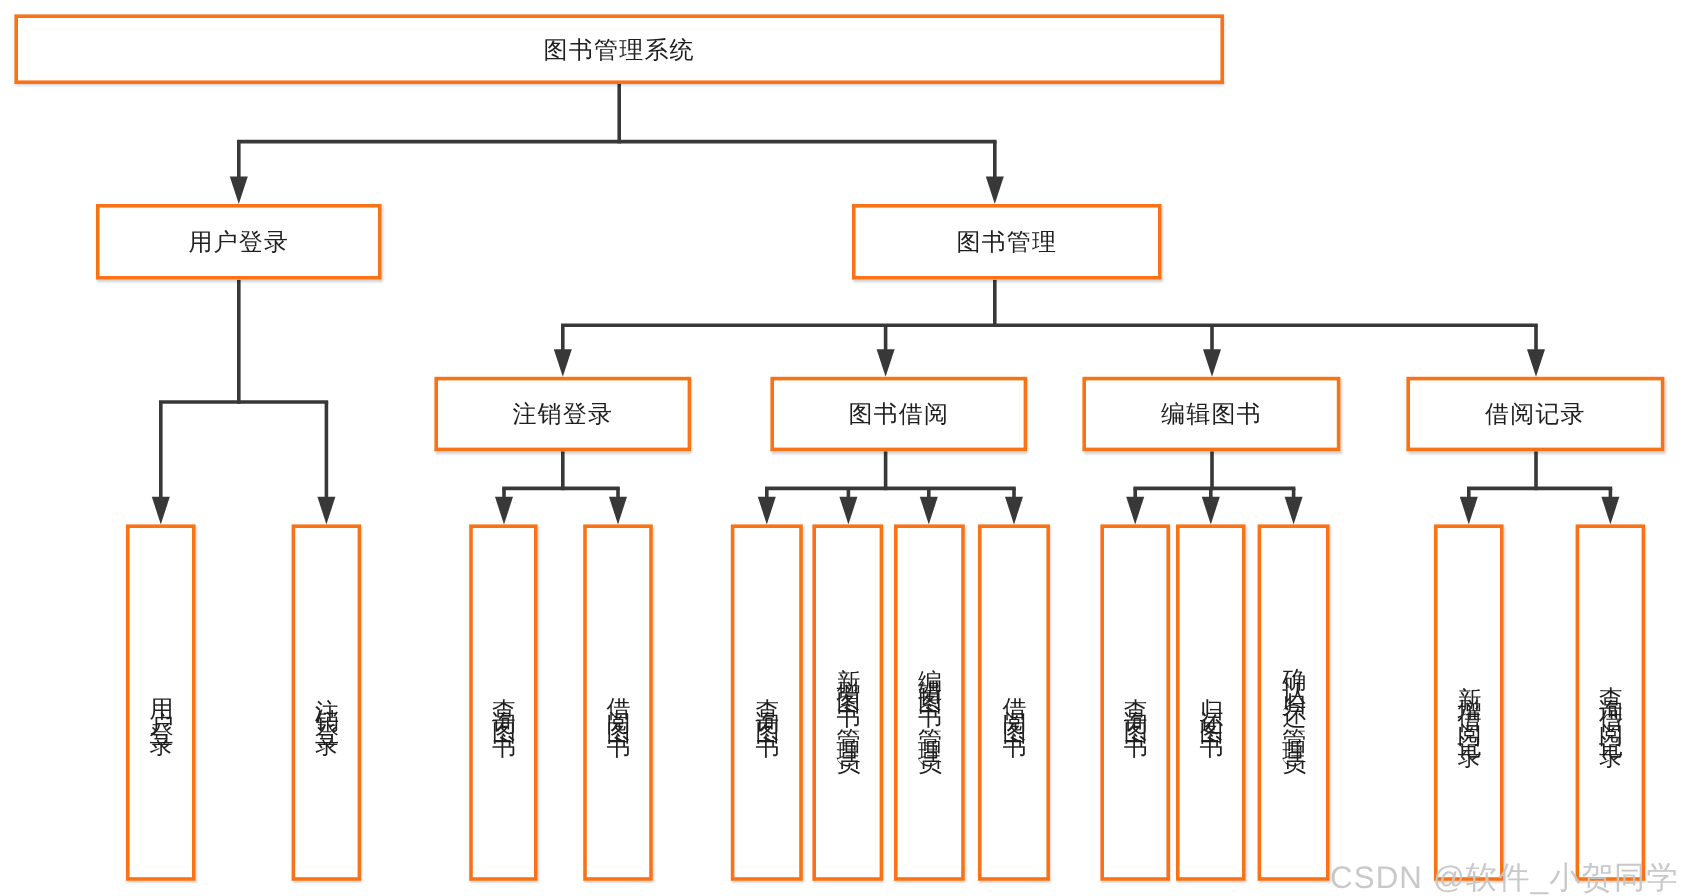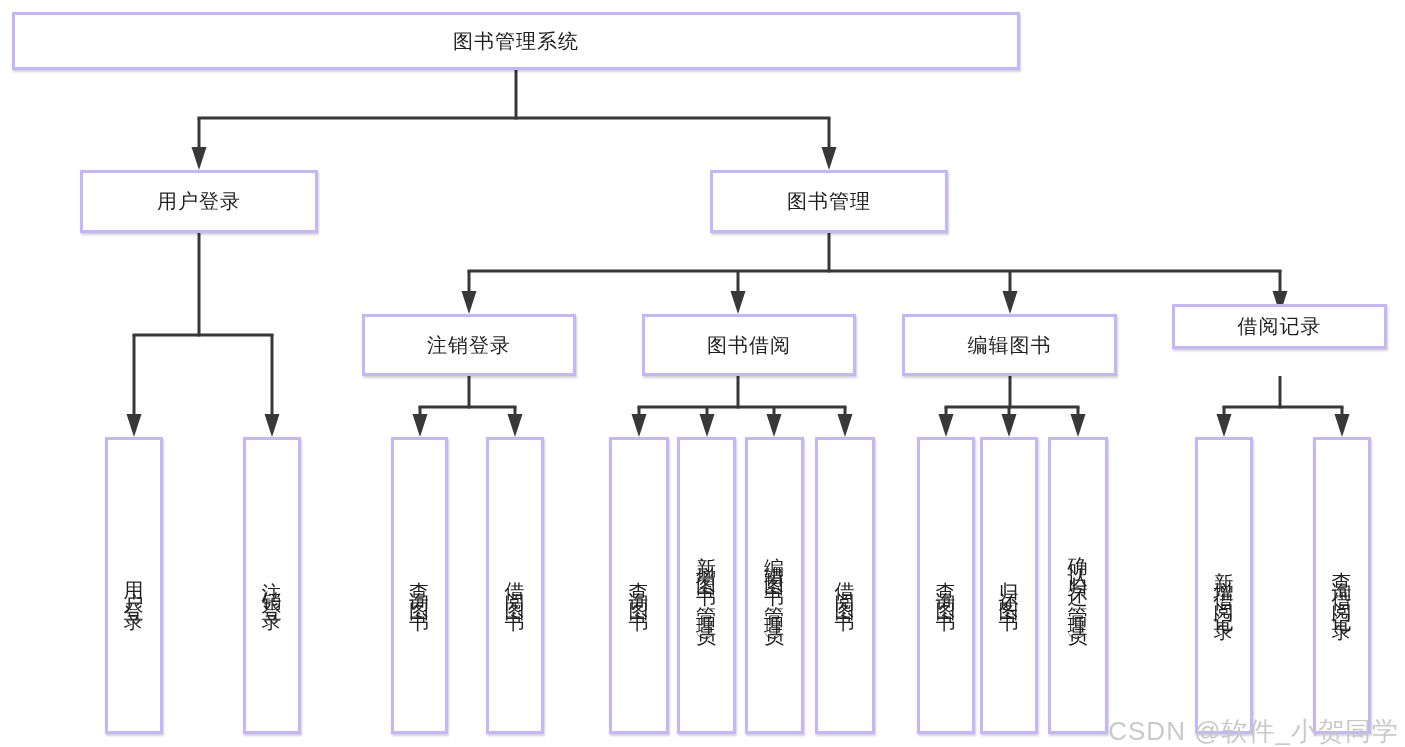--- a/index.html
+++ b/index.html
@@ -8,21 +8,21 @@
     width:1405px;height:747px;
     background:#ffffff;
     font-family:"Liberation Sans","DejaVu Sans",sans-serif;
     overflow:hidden;
   }
   #wires{position:absolute;left:0;top:0;z-index:1;}
   .node{
     position:absolute;
     box-sizing:border-box;
     background:#ffffff;
-    border:3px solid #c4b5fd;
+    border:3px solid #f97316;
     box-shadow:1px 2px 2px rgba(0,0,0,0.18);
     display:flex;align-items:center;justify-content:center;
     color:#1f1f1f;
     z-index:2;
   }
   .hbox{font-size:20px;letter-spacing:1px;}
   .vbox{z-index:2;}
   .vbox .vtext{
     writing-mode:vertical-rl;
     text-orientation:mixed;
@@ -108,34 +108,34 @@
     <polygon points="1334.5,414 1349.5,414 1342,437" stroke="none"></polygon>
   </svg>
 
   <div class="node hbox" style="left:12px;top:12px;width:1008px;height:58px;">
     <span>图书管理系统</span>
   </div>
 
   <div class="node hbox" style="left:80px;top:170px;width:238px;height:63px;">
     <span>用户登录</span>
   </div>
-  <div class="node hbox" style="left:710px;top:170px;width:238px;height:63px;">
+  <div class="node hbox" style="left:710px;top:170px;width:258px;height:63px;">
     <span>图书管理</span>
   </div>
 
   <div class="node hbox" style="left:362px;top:314px;width:214px;height:62px;">
     <span>注销登录</span>
   </div>
   <div class="node hbox" style="left:631px;top:314px;width:214px;height:62px;margin-left:11px;">
     <span>图书借阅</span>
   </div>
   <div class="node hbox" style="left:902px;top:314px;width:215px;height:62px;">
     <span>编辑图书</span>
   </div>
-  <div class="node hbox" style="left:1172px;top:304px;width:215px;height:45px;text-align:right;">
+  <div class="node hbox" style="left:1172px;top:314px;width:215px;height:62px;text-align:right;">
     <span>借阅记录</span>
   </div>
 
   <div class="node vbox" style="left:105px;top:437px;width:58px;height:297px;">
     <span class="vtext">用户登录</span>
   </div>
   <div class="node vbox" style="left:243px;top:437px;width:58px;height:297px;">
     <span class="vtext">注销登录</span>
   </div>
 

